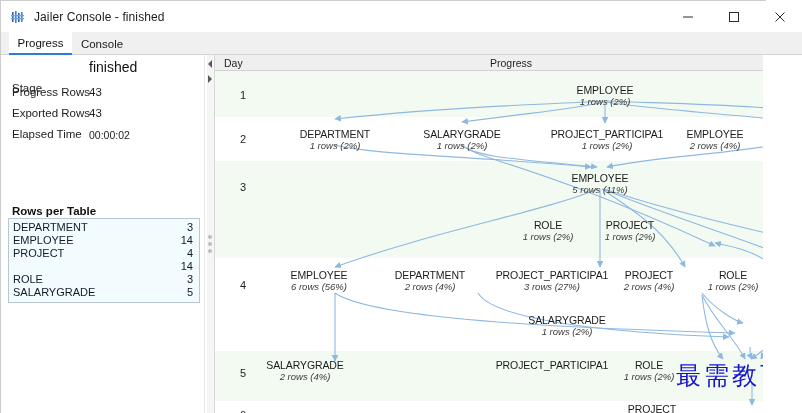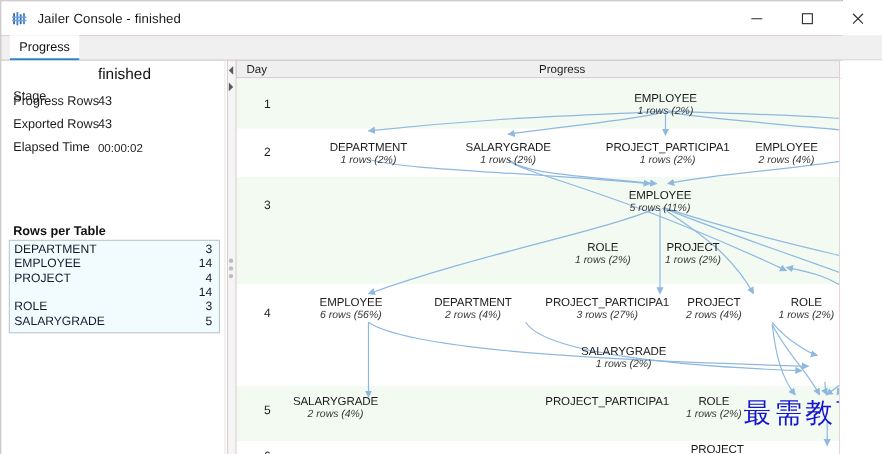--- a/index.html
+++ b/index.html
@@ -9,21 +9,21 @@
     overflow: hidden;
     background: #ffffff;
     font-family: "Liberation Sans", sans-serif;
     -webkit-font-smoothing: antialiased;
   }
 
   
   #window {
     position: relative;
     width: 766px; height: 413px;
-    background: #7f1d1d;
+    background: #eab308;
     border-left: 1px solid #cdcdcd;
     border-top: 1px solid #cdcdcd;
   }
 
   
   #titlebar {
     position: absolute; left: 0; top: 0;
     width: 802px; height: 31px;
     background: #ffffff;
     display: flex; align-items: center;
@@ -242,20 +242,21 @@
         <svg width="12" height="12" viewBox="0 0 12 12">
             <line x1="1.5" y1="1.5" x2="10.5" y2="10.5" stroke="#2b2b2b" stroke-width="1"></line>
             <line x1="10.5" y1="1.5" x2="1.5" y2="10.5" stroke="#2b2b2b" stroke-width="1"></line>
           </svg>
       </div>
     </div>
   </div>
 
   <div id="tabstrip">
     <div class="tab sel" style="left:8px;width:63px;">Progress</div>
+    <div class="tab" style="left:71px;width:60px;">Console</div>
   </div>
 
   <div id="leftpanel">
     <div class="flabel" style="top:7px;margin-top:20px;">Stage</div>
     <div class="fvalue" id="stage-value" style="left:88px;top:4px;">finished</div>
 
     <div class="flabel" style="top:31px;">Progress Rows</div>
     <div class="fvalue" style="left:88px;top:31px;">43</div>
 
     <div class="flabel" style="top:52px;">Exported Rows</div>

